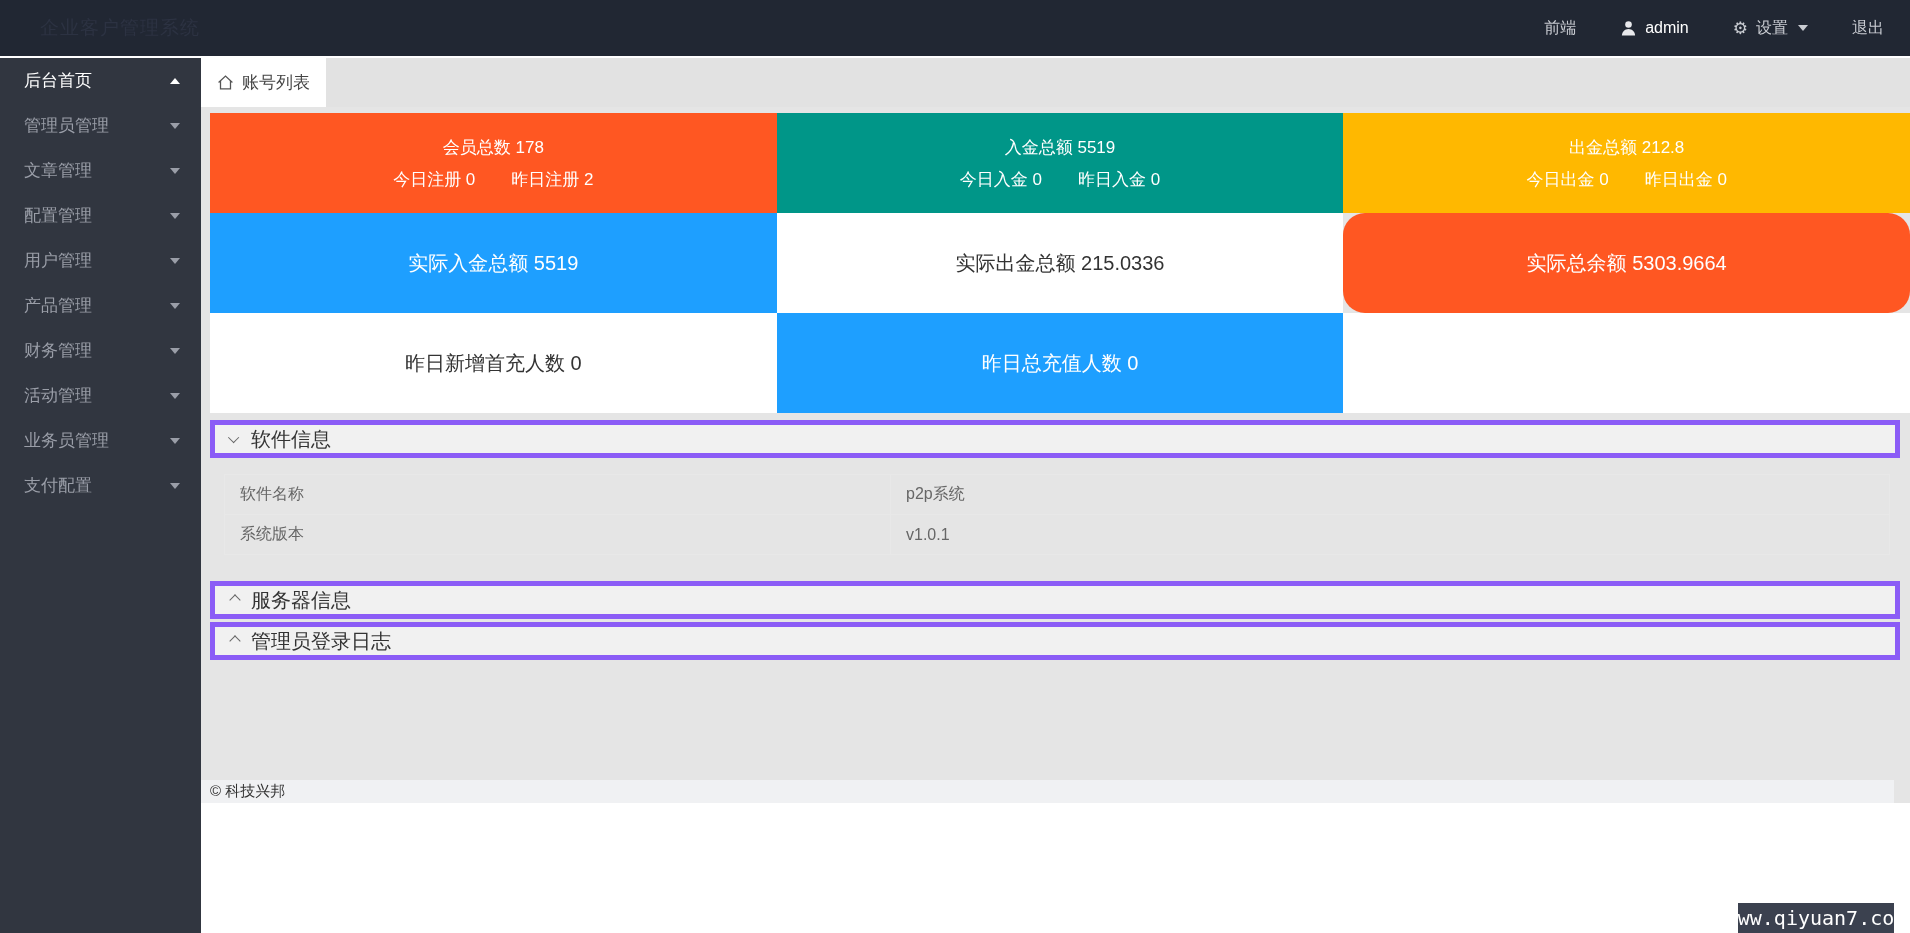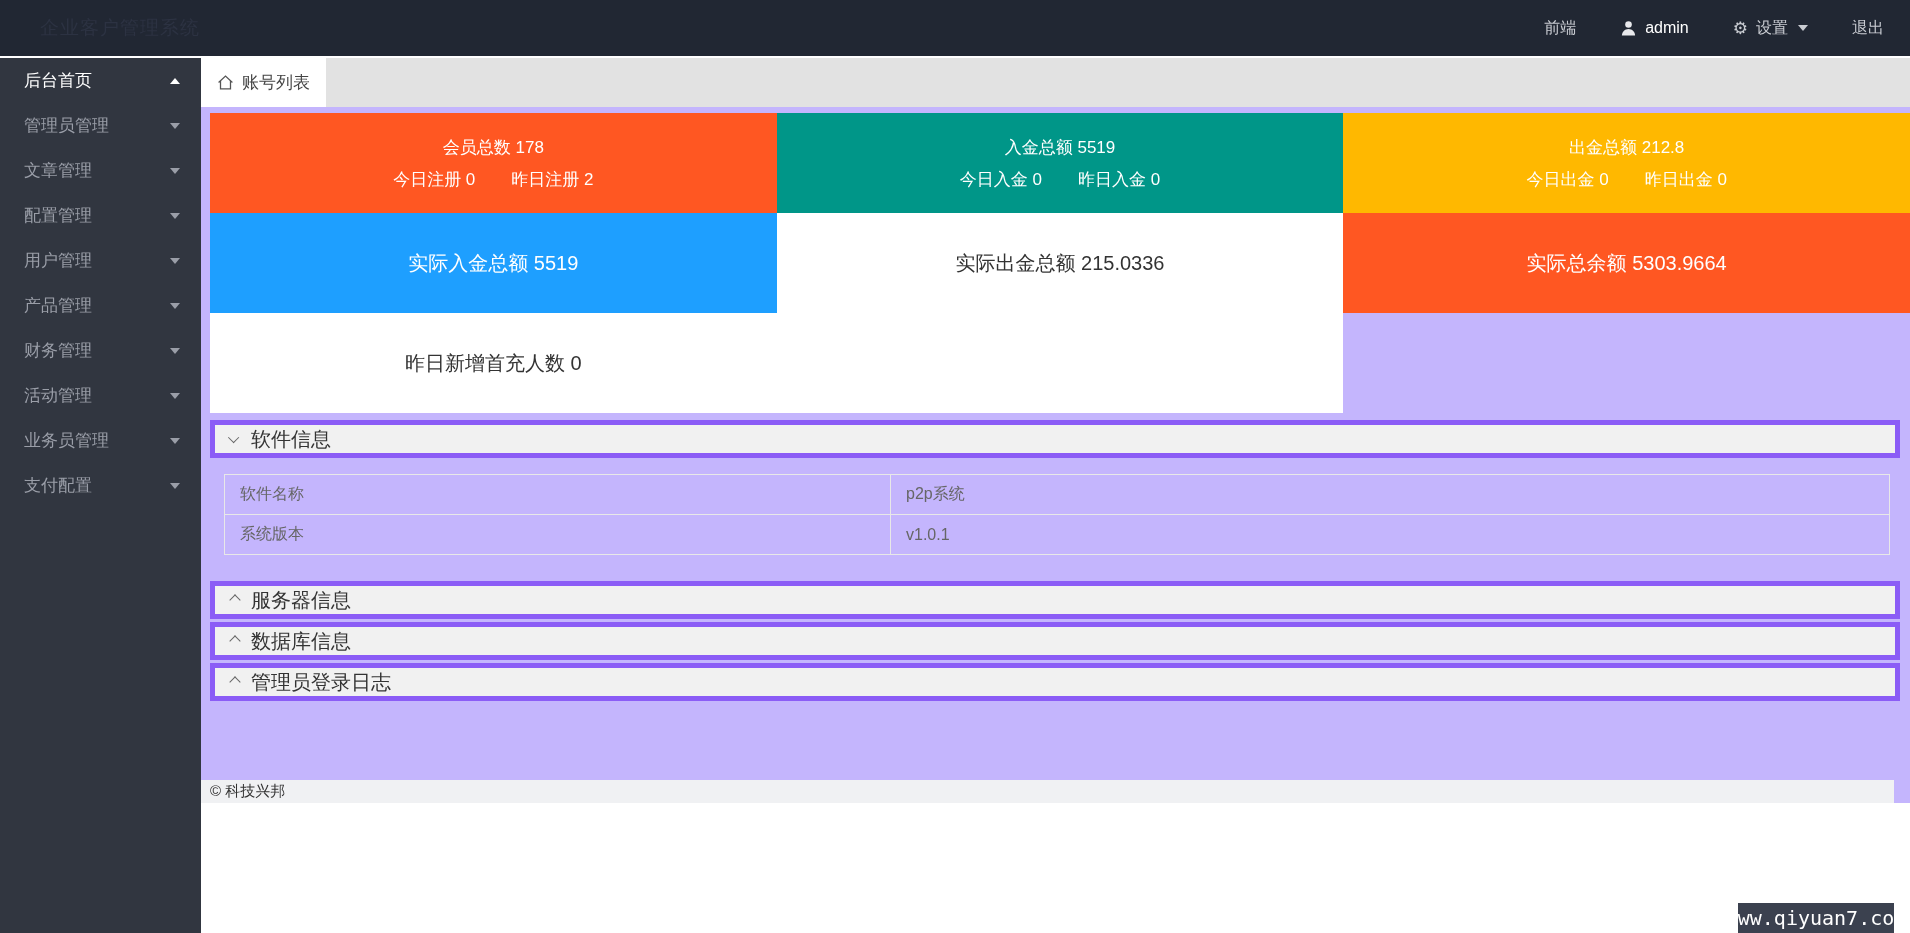--- a/index.html
+++ b/index.html
@@ -18,21 +18,21 @@
   .caret.down { border-top:6px solid currentColor; }
   .caret.up { border-bottom:6px solid currentColor; }
   .topmenu .caret { margin-left:2px; }
 
   
   .sidebar { position:absolute; top:58px; left:0; width:201px; height:875px; background:#313640; z-index:20; }
   .side-item { height:45px; display:flex; align-items:center; justify-content:space-between; padding:0 21px 0 24px; color:#9a9ea8; font-size:17px; cursor:pointer; }
   .side-item.active { color:#ffffff; }
 
   
-  .main { position:absolute; top:58px; left:201px; width:1709px; height:745px; background:#c4b5fd; }
+  .main { position:absolute; top:58px; left:201px; width:1709px; height:745px; background:#e5e5e5; }
   .tabstrip { height:49px; background:#e2e2e2; display:flex; }
   .tab { min-width:112px; padding:0 16px; height:49px; background:#ffffff; display:flex; align-items:center; justify-content:center; gap:8px; font-size:17px; color:#444; cursor:pointer; }
   .home-icon { width:17px; height:17px; display:block; }
 
   
   .tiles { margin:6px 0 0 9px; display:grid; grid-template-columns:repeat(3,1fr); grid-auto-rows:100px; }
   .tile { display:flex; flex-direction:column; align-items:center; justify-content:center; }
   .tile .t { font-size:17px; }
   .tile .s { margin-top:9px; font-size:17px; display:flex; gap:36px; }
   .tile.single .t { font-size:20px; }
@@ -156,25 +156,28 @@
         <span>今日出金 0</span>
         <span>昨日出金 0</span>
       </div>
     </div>
     <div class="tile single" style="background: rgb(30, 159, 255); color: rgb(255, 255, 255);">
       <div class="t">实际入金总额 5519</div>
     </div>
     <div class="tile single" style="background: rgb(255, 255, 255); color: rgb(51, 51, 51);">
       <div class="t">实际出金总额 215.0336</div>
     </div>
-    <div class="tile single" style="background: rgb(255, 87, 34); color: rgb(255, 255, 255);">
+    <div class="tile single" style="background: rgb(255, 87, 34); color: rgb(255, 255, 255); border-radius: 22px;">
       <div class="t">实际总余额 5303.9664</div>
     </div>
     <div class="tile single" style="background: rgb(255, 255, 255); color: rgb(51, 51, 51);">
       <div class="t">昨日新增首充人数 0</div>
+    </div>
+    <div class="tile single" style="background: rgb(30, 159, 255); color: rgb(255, 255, 255);">
+      <div class="t">昨日总充值人数 0</div>
     </div>
     <div class="tile single" style="background: rgb(255, 255, 255); color: rgb(51, 51, 51);">
       <div class="t"></div>
     </div>
   </div>
 
   <div class="panels">
     <div class="p-header">
       <span class="chev down"></span>
       <span>软件信息</span>
@@ -192,24 +195,20 @@
         </tr>
       </tbody>
         </table>
     </div>
     <div class="p-header">
       <span class="chev right"></span>
       <span>服务器信息</span>
     </div>
     <div class="p-header">
       <span class="chev right"></span>
-      <span>数据库信息</span>
-    </div>
-    <div class="p-header">
-      <span class="chev right"></span>
       <span>管理员登录日志</span>
     </div>
   </div>
 
   <div class="footer">
     <span>© 科技兴邦</span>
   </div>
 </div>
 
 <div class="watermark">

